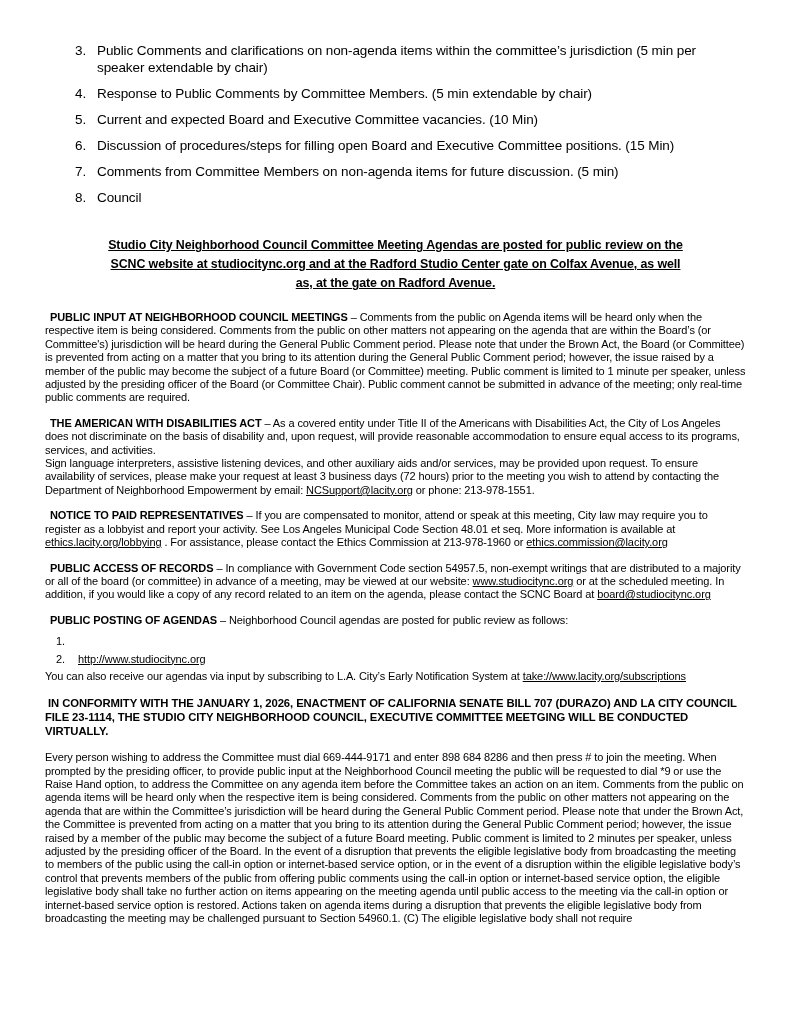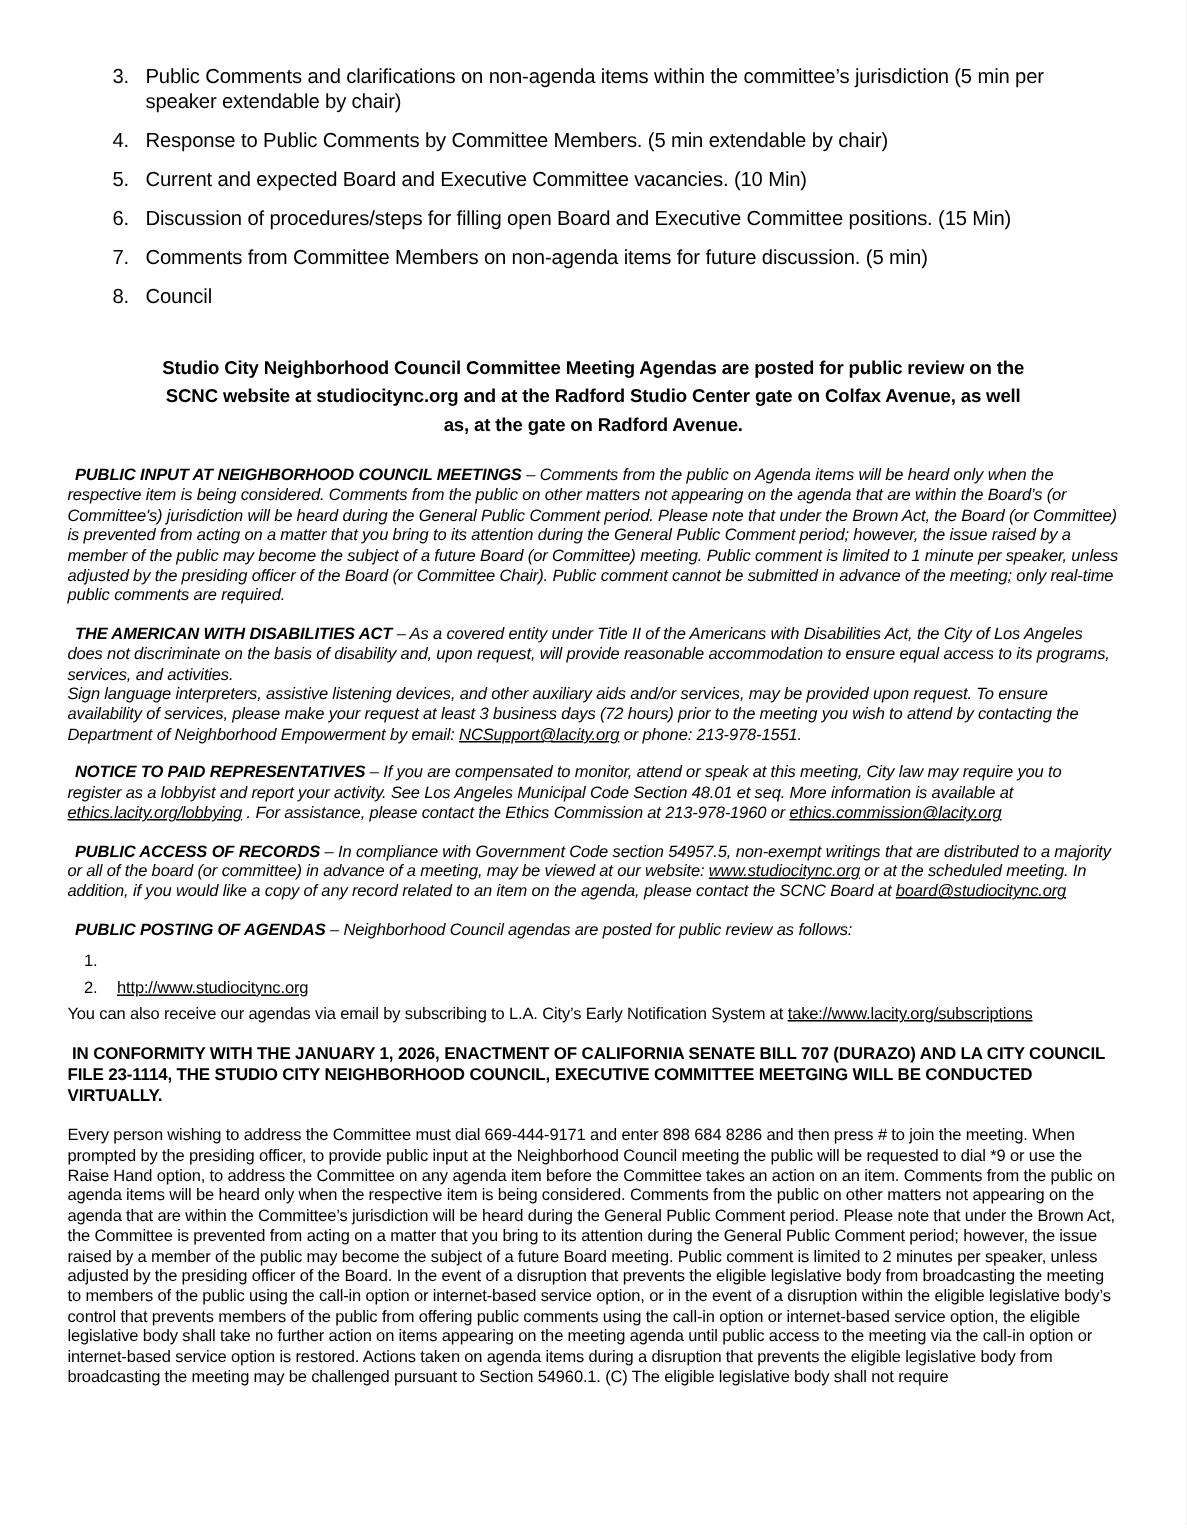--- a/index.html
+++ b/index.html
@@ -10,26 +10,26 @@
   }
   
   .agenda-list{margin:0 0 0 30px;}
   .agenda-item{display:flex;margin-bottom:9px;font-size:13.5px;line-height:17px;letter-spacing:-0.1px;}
   .agenda-item .num{flex:0 0 22px;}
   .agenda-item .itxt{flex:1;padding-right:4px;}
   
   .banner{
     margin:30px 0 18px 0;padding:0 58px;text-align:center;
     font-size:12.4px;font-weight:bold;line-height:19px;letter-spacing:-0.1px;
+    text-decoration:underline;
   }
   
   .para{
     margin:0 0 12px 0;font-size:11px;line-height:13.4px;letter-spacing:-0.1px;
     text-indent:5px;
-    font-style:italic;
   }
   .para b{font-weight:bold;}
   a.link{color:#000;text-decoration:underline;cursor:pointer;}
   
   .post-list{margin:2px 0 0 5px;}
   .post-item{display:flex;font-size:11px;line-height:13.4px;letter-spacing:-0.1px;margin-bottom:4px;}
   .post-item .num{flex:0 0 28px;padding-left:6px;box-sizing:border-box;}
   .subscribe{margin:0 0 14px 0;font-size:11px;line-height:13.4px;letter-spacing:-0.1px;}
   .bold-para{
     margin:0 0 13px 0;font-size:11.3px;font-weight:bold;line-height:13.6px;
@@ -86,20 +86,20 @@
   <div class="post-list">
     <div class="post-item">
       <span class="num">1.</span>
     </div>
     <div class="post-item">
       <span class="num">2.</span>
       <a class="link">http://www.studiocitync.org</a>
     </div>
   </div>
 
-  <p class="subscribe"><span>You can also receive our agendas via email by subscribing to L.A. City’s Early Notification System at </span><a class="link">take://www.lacity.org/subscriptions</a></p>
+  <p class="subscribe"><span>You can also receive our agendas via input by subscribing to L.A. City’s Early Notification System at </span><a class="link">take://www.lacity.org/subscriptions</a></p>
 
 
   <p class="bold-para">IN CONFORMITY WITH THE JANUARY 1, 2026, ENACTMENT OF CALIFORNIA SENATE BILL 707 (DURAZO) AND LA CITY COUNCIL FILE 23-1114, THE STUDIO CITY NEIGHBORHOOD COUNCIL, EXECUTIVE COMMITTEE MEETGING WILL BE CONDUCTED VIRTUALLY.</p>
 
   <p class="bold-para virtual">Every person wishing to address the Committee must dial 669-444-9171 and enter 898 684 8286 and then press # to join the meeting. When prompted by the presiding officer, to provide public input at the Neighborhood Council meeting the public will be requested to dial *9 or use the Raise Hand option, to address the Committee on any agenda item before the Committee takes an action on an item. Comments from the public on agenda items will be heard only when the respective item is being considered. Comments from the public on other matters not appearing on the agenda that are within the Committee’s jurisdiction will be heard during the General Public Comment period. Please note that under the Brown Act, the Committee is prevented from acting on a matter that you bring to its attention during the General Public Comment period; however, the issue raised by a member of the public may become the subject of a future Board meeting. Public comment is limited to 2 minutes per speaker, unless adjusted by the presiding officer of the Board. In the event of a disruption that prevents the eligible legislative body from broadcasting the meeting to members of the public using the call-in option or internet-based service option, or in the event of a disruption within the eligible legislative body’s control that prevents members of the public from offering public comments using the call-in option or internet-based service option, the eligible legislative body shall take no further action on items appearing on the meeting agenda until public access to the meeting via the call-in option or internet-based service option is restored. Actions taken on agenda items during a disruption that prevents the eligible legislative body from broadcasting the meeting may be challenged pursuant to Section 54960.1. (C) The eligible legislative body shall not require</p>
 
 </div>
 
 </body></html>

